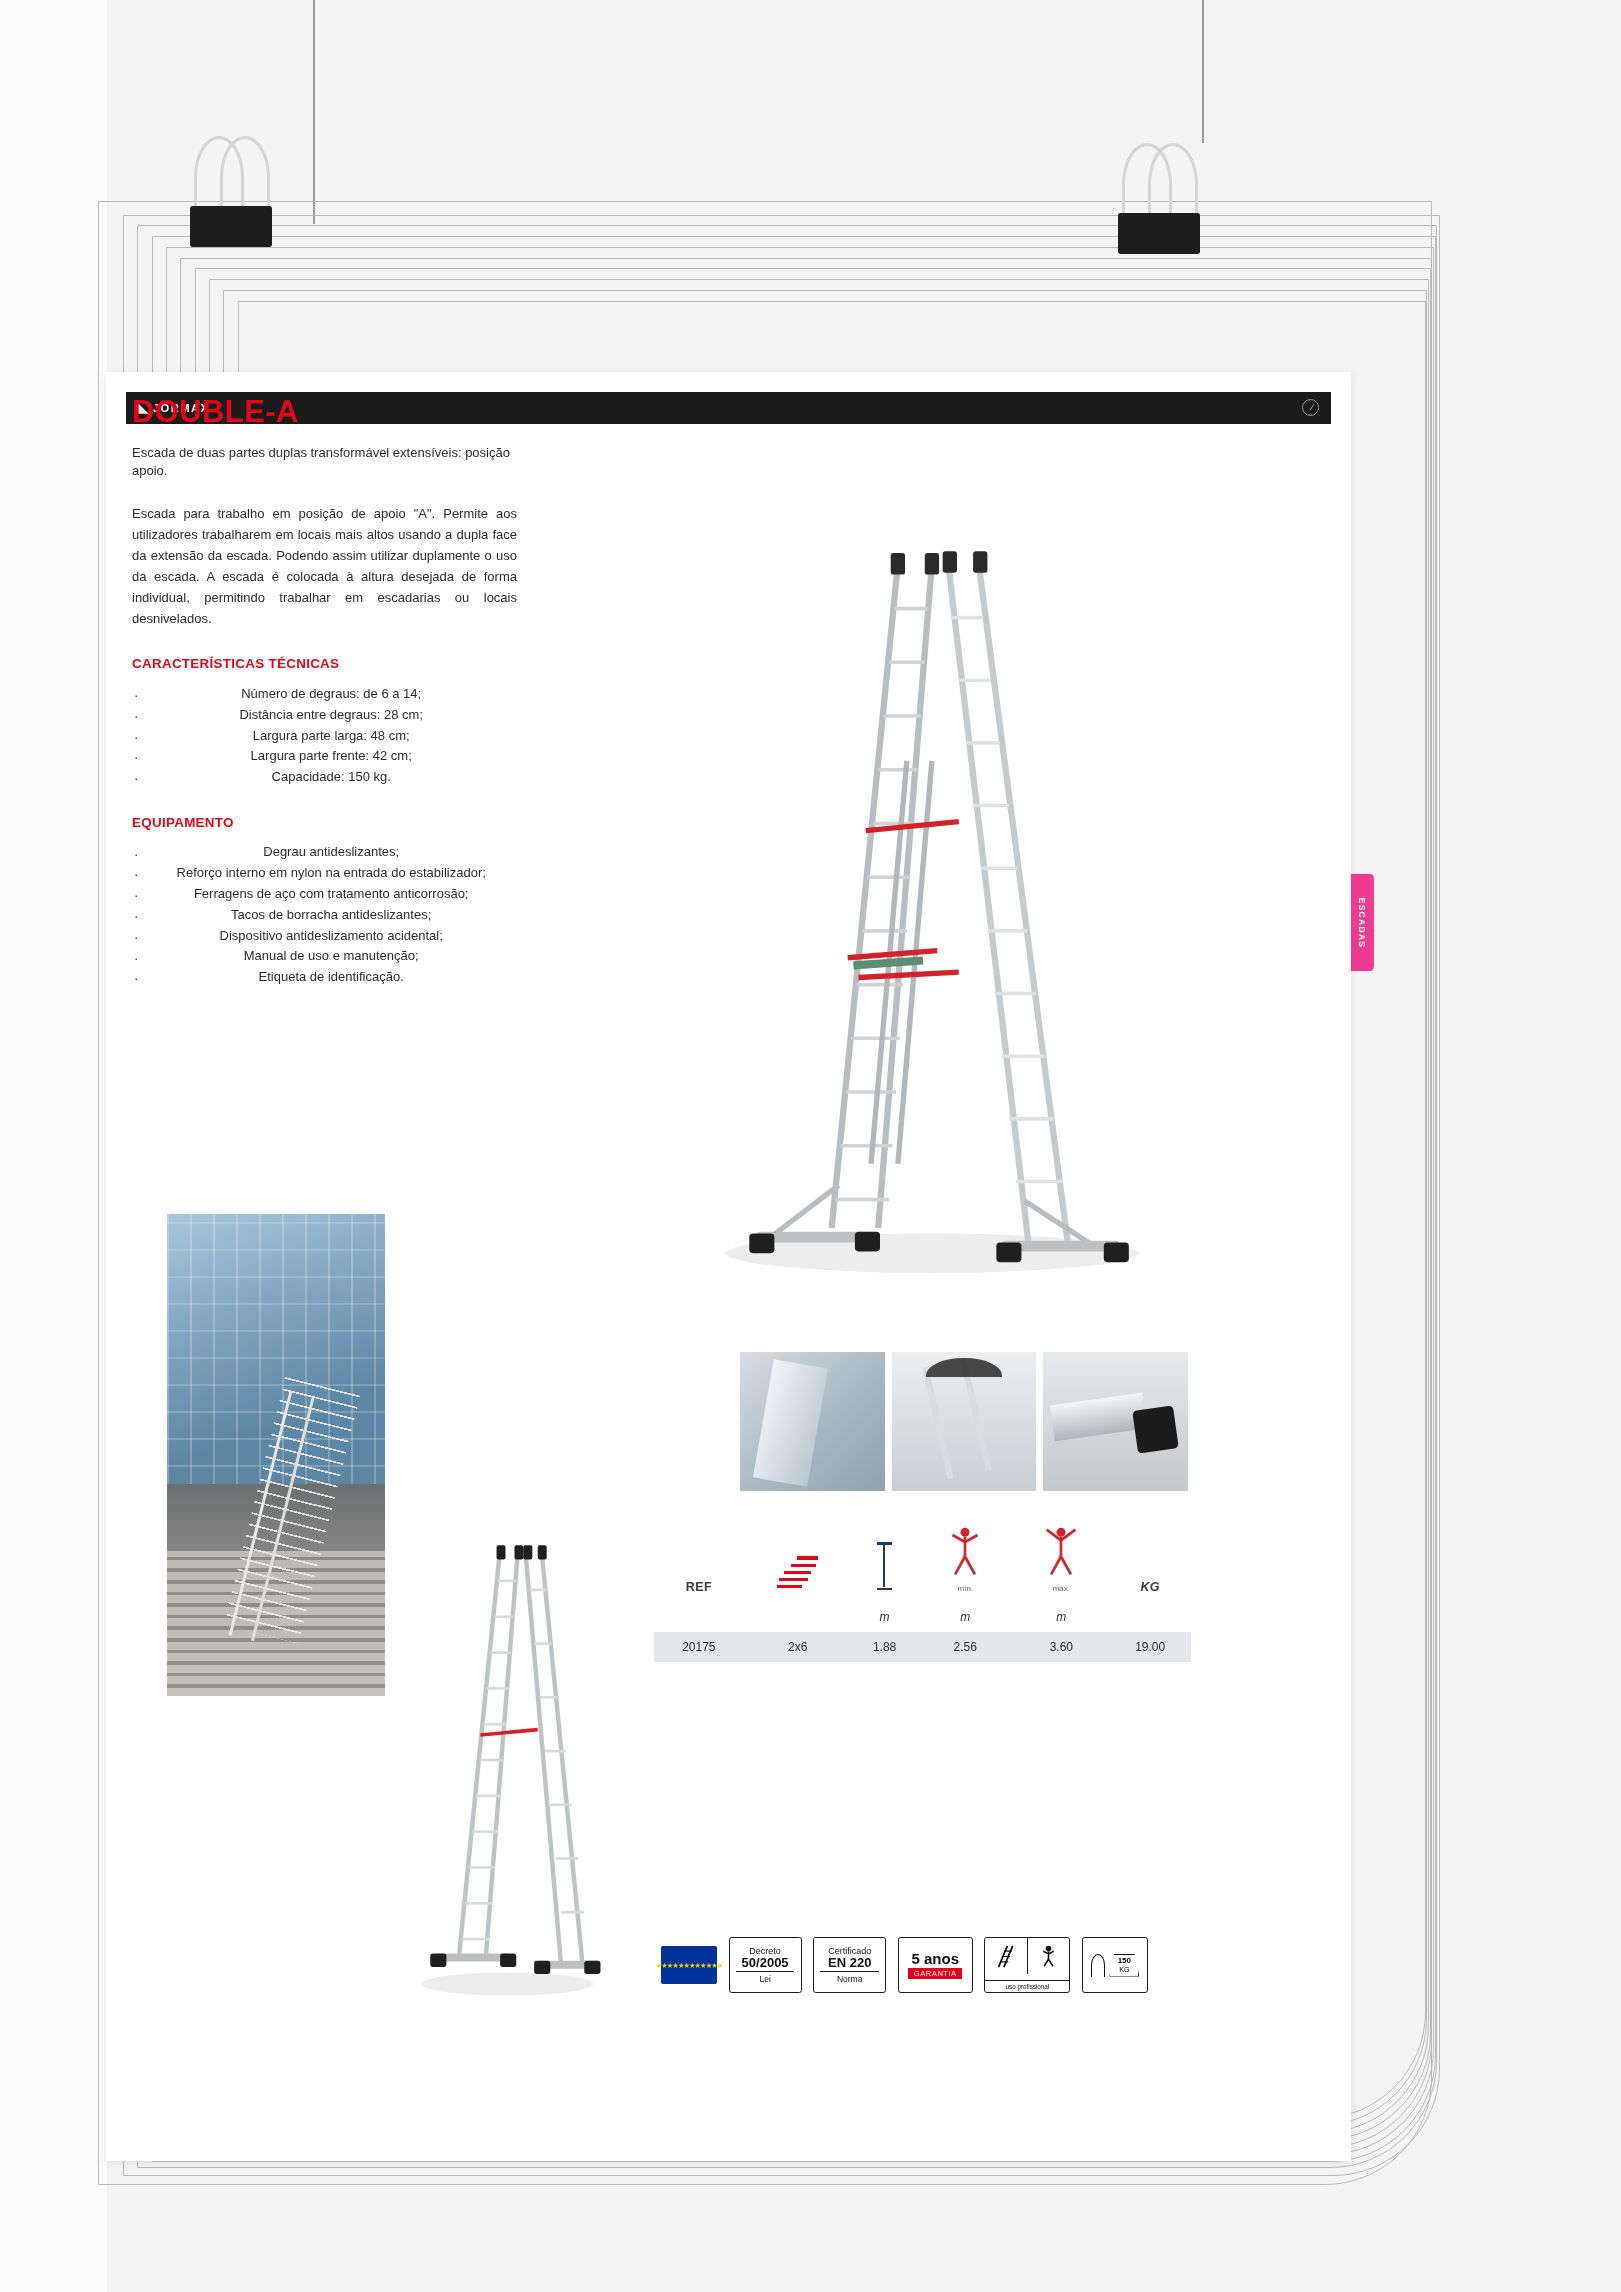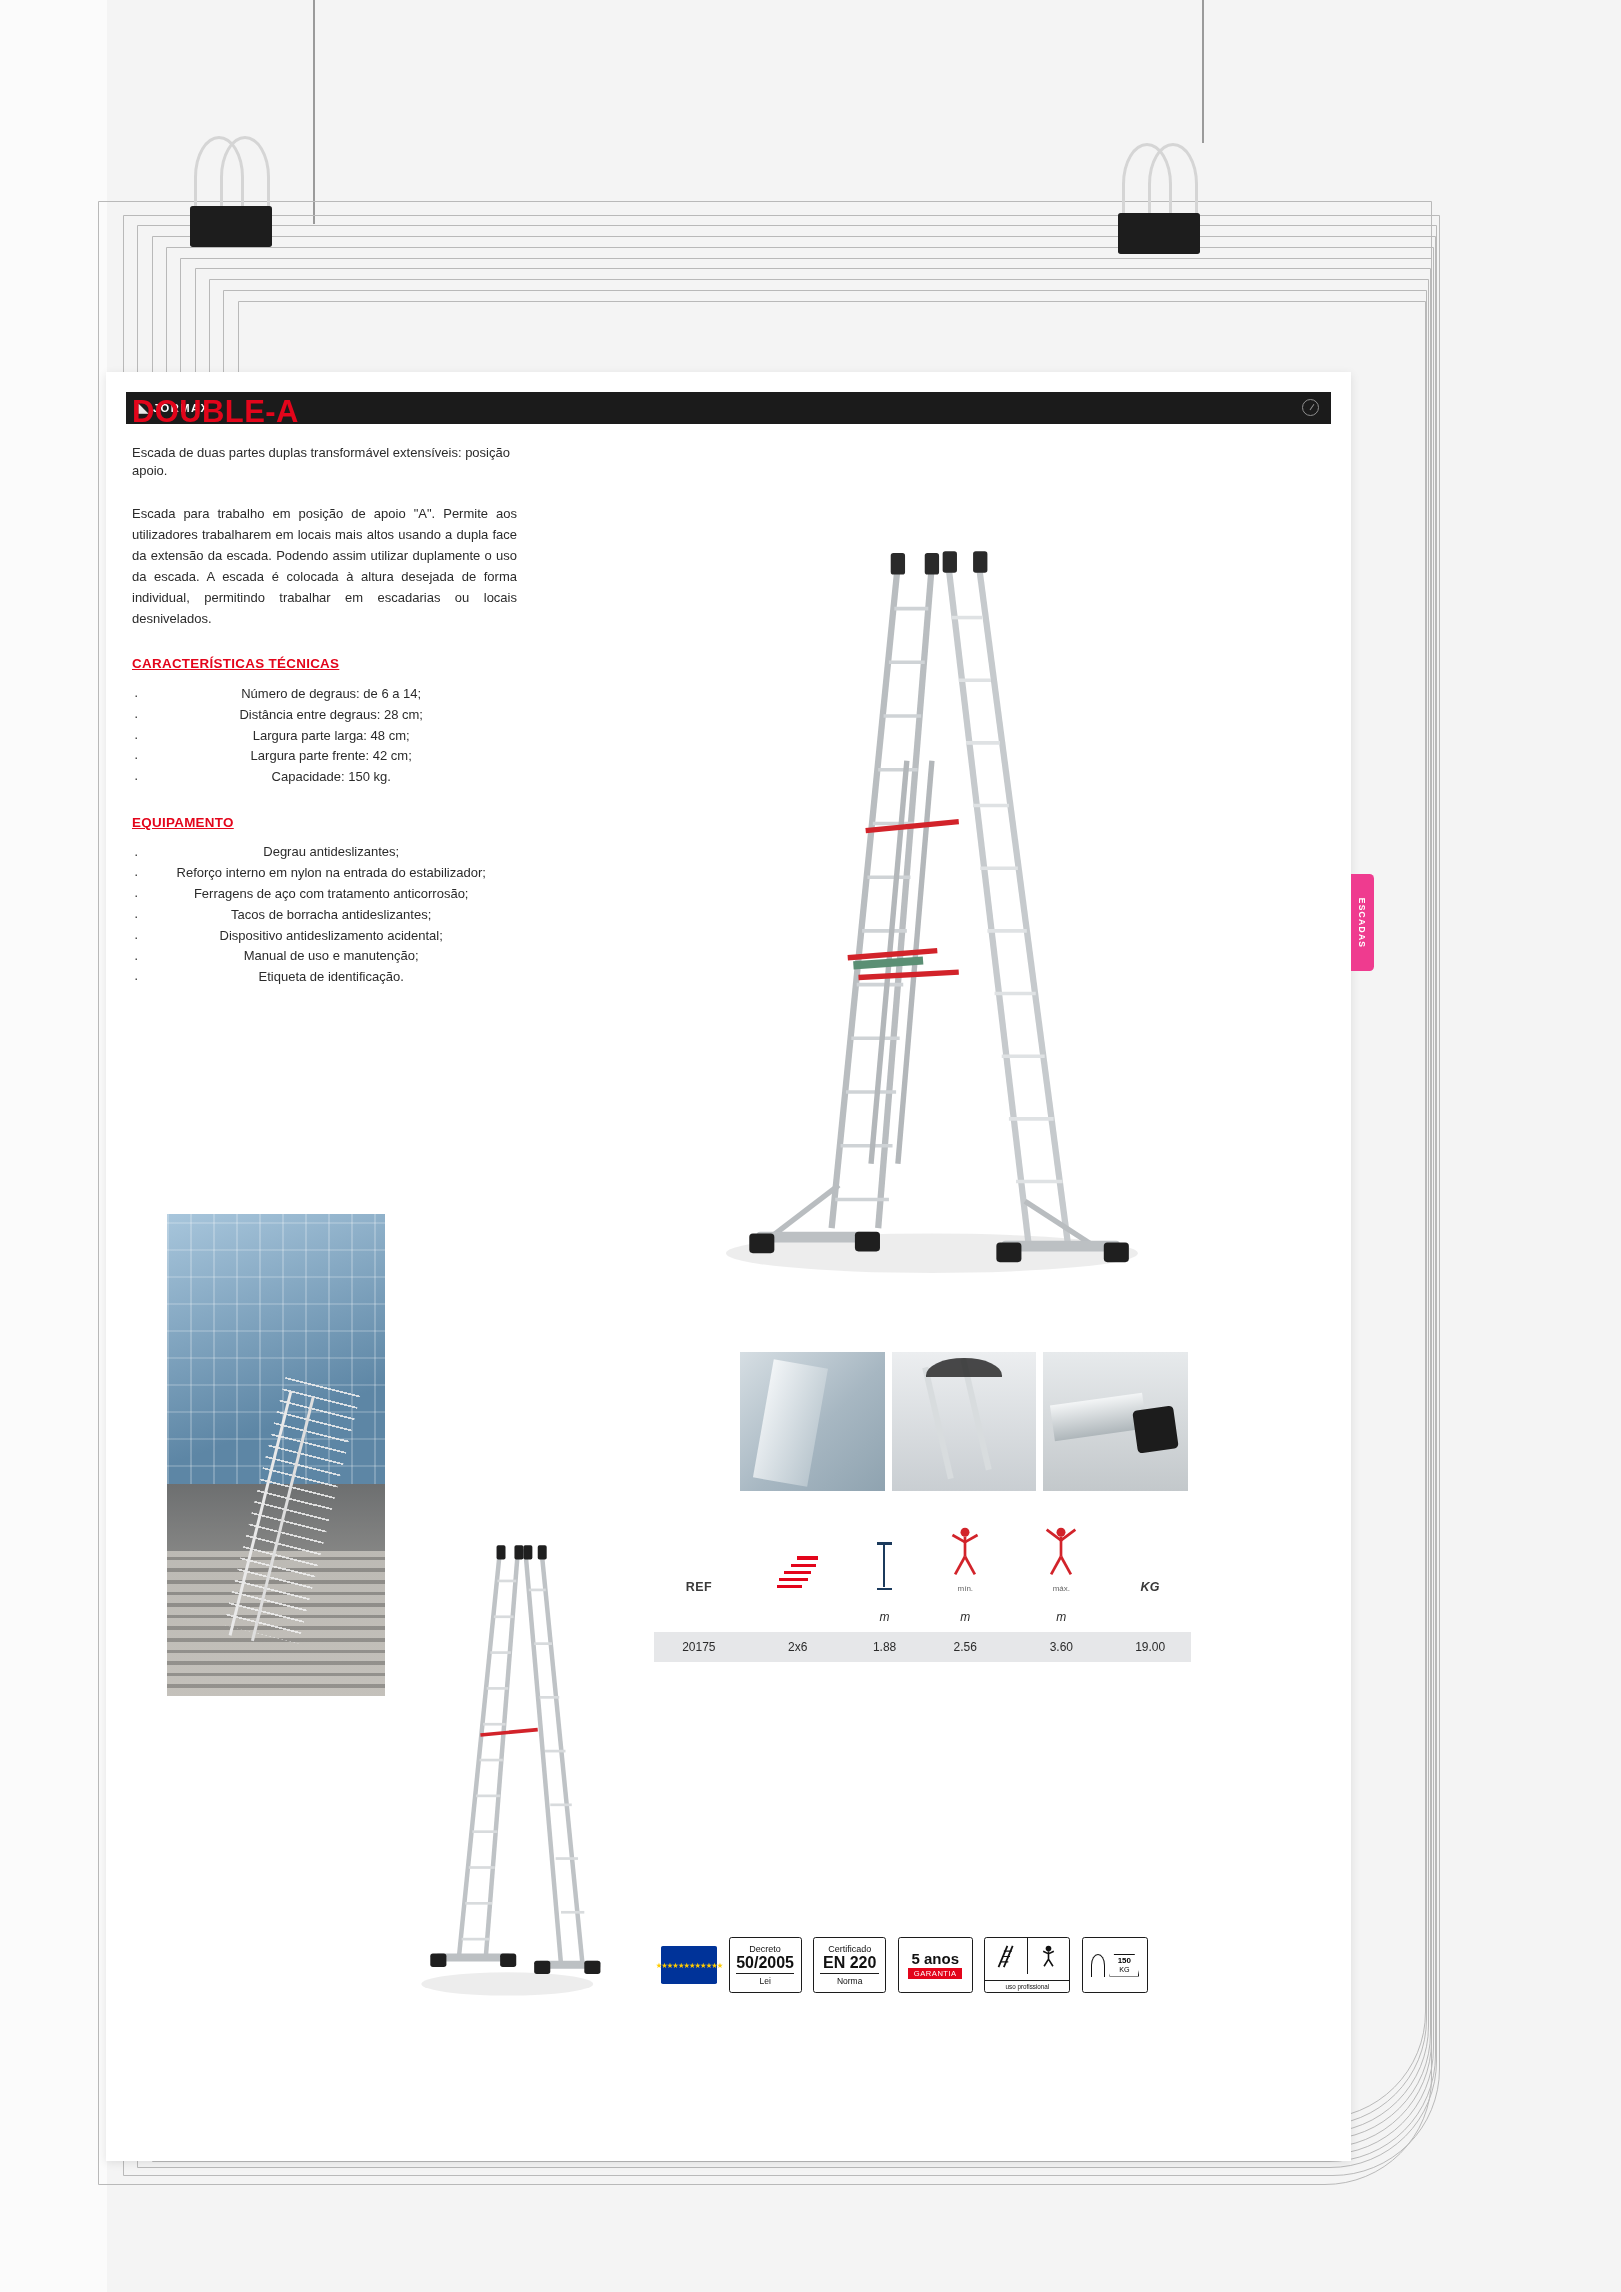--- a/index.html
+++ b/index.html
@@ -90,21 +90,21 @@
     position:absolute; left:132px; top:394px; width:385px;
   }
   h1.title {
     margin:0 0 14.3px; color:#e3051b; font-size:31px; font-weight:bold; letter-spacing:0.4px;
   }
   .subtitle { color:#2b2b2b; font-size:13px; line-height:1.38; margin:0 0 23px; }
   .body-text {
     color:#2b2b2b; font-size:13px; line-height:1.62; text-align:justify; margin:0 0 27px;
   }
   h2.sec {
-    color:#e3051b; font-size:13.4px; font-weight:bold; margin:0 0 12.5px; letter-spacing:0.3px;text-decoration:underline;
+    color:#e3051b; font-size:13.4px; font-weight:bold; margin:0 0 12.5px; letter-spacing:0.3px;
   }
   ul.spec { list-style:none; margin:0 0 27px; padding:0; }
   ul.spec li {
     color:#2b2b2b; font-size:13px; line-height:1.6; padding-left:13.4px; position:relative;text-align:center;
   }
   ul.spec li::before {
     content:"·"; position:absolute; left:1.8px; top:-0.9px; color:#4a4a4a; font-size:15px;
   }
 
   
@@ -215,21 +215,21 @@
   }
   .eu-flag .stars {
     position:absolute; inset:0; display:flex; align-items:center; justify-content:center;
     color:#ffcc00; font-size:7.2px; letter-spacing:-0.9px;
   }
   .badge {
     border:1.4px solid #1c1c1c; border-radius:2.7px; background:#fff;
     min-width:73px; height:56px; padding:3.6px 6.3px;
     display:flex; flex-direction:column; align-items:center; justify-content:center; gap:0;
   }
-  .badge b { font-size:16px; color:#111; line-height:1.15; }
+  .badge b { font-size:13px; color:#111; line-height:1.15; }
   .badge .l1 { font-size:9px; color:#111; }
   .badge .l3 { font-size:8.5px; color:#111; border-top:0.9px solid #1c1c1c; width:100%; text-align:center; padding-top:1.8px;}
   .badge-g {
     border:1.4px solid #1c1c1c; border-radius:2.7px; background:#fff;
     width:75px; height:56px; display:flex; flex-direction:column;
     align-items:center; justify-content:center;
   }
   .badge-g .big { font-size:15px; font-weight:bold; color:#111; line-height:1; }
   .badge-g .gar { background:#e3051b; color:#fff; font-size:7.6px; letter-spacing:0.5px; padding:0.9px 5.4px; margin-top:2.7px; }
   .badge-use {

